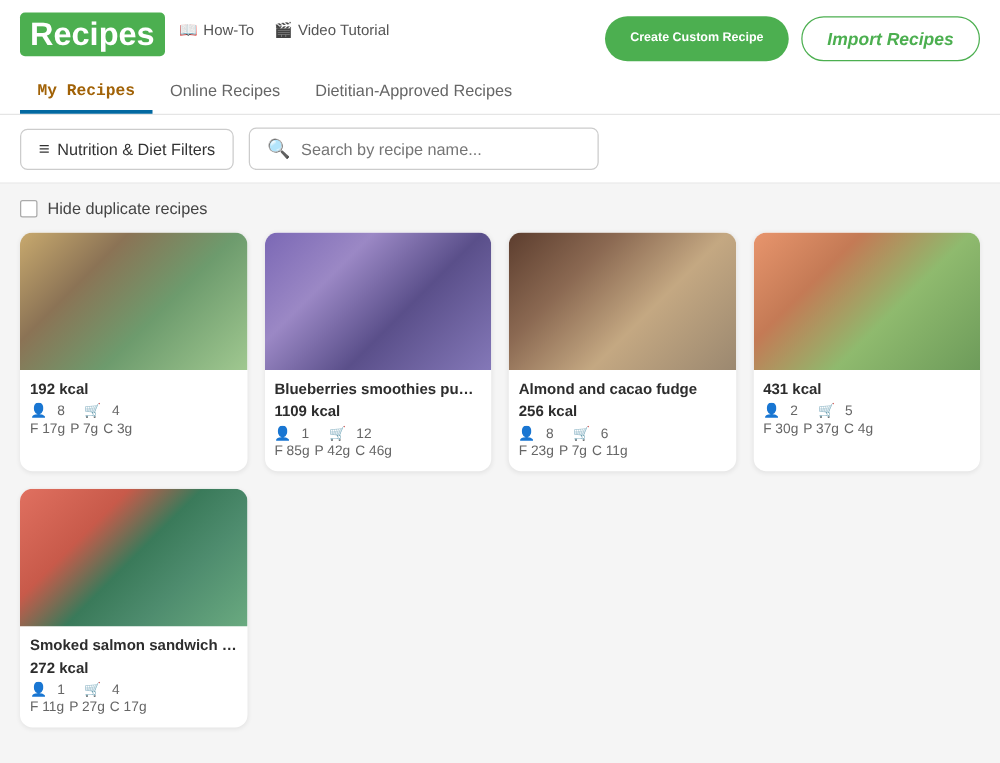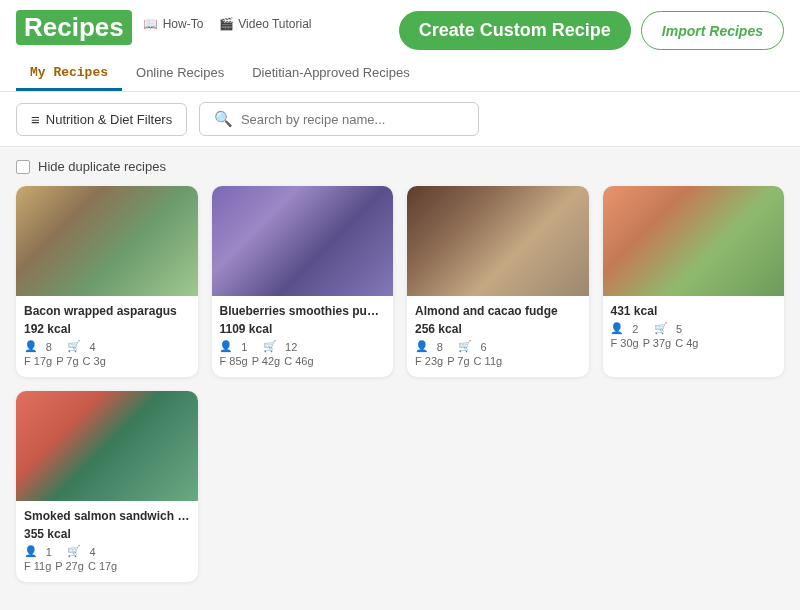--- a/index.html
+++ b/index.html
@@ -3,21 +3,21 @@
   <meta charset="utf-8">
   <style>
     * { box-sizing: border-box; margin: 0; padding: 0; }
     body { font-family: -apple-system, BlinkMacSystemFont, 'Segoe UI', sans-serif; background: #f5f5f5; width: 800px; height: 610px; overflow: hidden; }
 
     .top-bar { background: #fff; padding: 10px 16px 0 16px; border-bottom: 1px solid #e5e5e5; }
     .top-row { display: flex; align-items: center; justify-content: space-between; margin-bottom: 6px; }
     .title { font-size: 26px; font-weight: 700; color: #2d2d2d; background: #4caf50; color: #fff; padding: 2px 8px; border-radius: 4px; }
     .help-links { display: flex; gap: 16px; margin-bottom: 8px; }
     .help-link { font-size: 12px; color: #555; display: flex; align-items: center; gap: 4px; cursor: pointer; text-decoration: none; }
-    .btn-create { background: #4caf50; color: #fff; border: none; border-radius: 20px; padding: 9px 20px; font-size: 18px; font-weight: 600; cursor: pointer; }
+    .btn-create { background: #4caf50; color: #fff; border: none; border-radius: 20px; padding: 9px 20px; font-size: 10px; font-weight: 600; cursor: pointer; }
     .btn-import { background: #fff; color: #4caf50; border: 1.5px solid #4caf50; border-radius: 20px; padding: 9px 20px; font-size: 14px; font-weight: 600; cursor: pointer; font-style: italic; }
     .top-right-btns { display: flex; gap: 10px; }
     .tabs { display: flex; gap: 0; }
     .tab { font-size: 13px; padding: 8px 14px; cursor: pointer; color: #666; border-bottom: 3px solid transparent; }
     .tab.active { color: #a16207; border-bottom: 3px solid #0369a1; font-weight: 600; font-family: Liberation Mono, monospace; }
 
     .toolbar { background: #fff; padding: 10px 16px; display: flex; align-items: center; gap: 12px; border-bottom: 1px solid #e5e5e5; }
     .filter-btn { display: flex; align-items: center; gap: 6px; background: #fff; border: 1.5px solid #ccc; border-radius: 6px; padding: 7px 14px; font-size: 13px; cursor: pointer; color: #333; }
     .search-box { display: flex; align-items: center; gap: 8px; background: #fff; border: 1.5px solid #ccc; border-radius: 6px; padding: 7px 14px; flex: 1; max-width: 280px; }
     .search-box input { border: none; outline: none; font-size: 13px; color: #999; width: 100%; background: transparent; }
@@ -91,21 +91,20 @@
   <div class="hide-duplicates">
     <div class="checkbox"></div>
     <span>Hide duplicate recipes</span>
   </div>
 
   <div class="recipes-grid">
 
     <div class="recipe-card">
       <div class="recipe-img img-bacon"></div>
       <div class="recipe-info">
-        <div class="recipe-name">Bacon wrapped asparagus</div>
         <div class="recipe-kcal">192 kcal</div>
         <div class="stats-row">
           <span>👤</span>
           <span>8</span>
           <span style="margin-left:8px;">🛒</span>
           <span>4</span>
         </div>
         <div class="macro-row">
           <span>F 17g</span>
           <span>P 7g</span>
@@ -170,21 +169,21 @@
       </div>
     </div>
   </div>
 
   <div class="second-row">
 
     <div class="recipe-card">
       <div class="recipe-img img-sandwich"></div>
       <div class="recipe-info">
         <div class="recipe-name">Smoked salmon sandwich with cu...</div>
-        <div class="recipe-kcal">355 kcal</div>
+        <div class="recipe-kcal">272 kcal</div>
         <div class="stats-row">
           <span>👤</span>
           <span>1</span>
           <span style="margin-left:8px;">🛒</span>
           <span>4</span>
         </div>
         <div class="macro-row">
           <span>F 11g</span>
           <span>P 27g</span>
           <span>C 17g</span>

